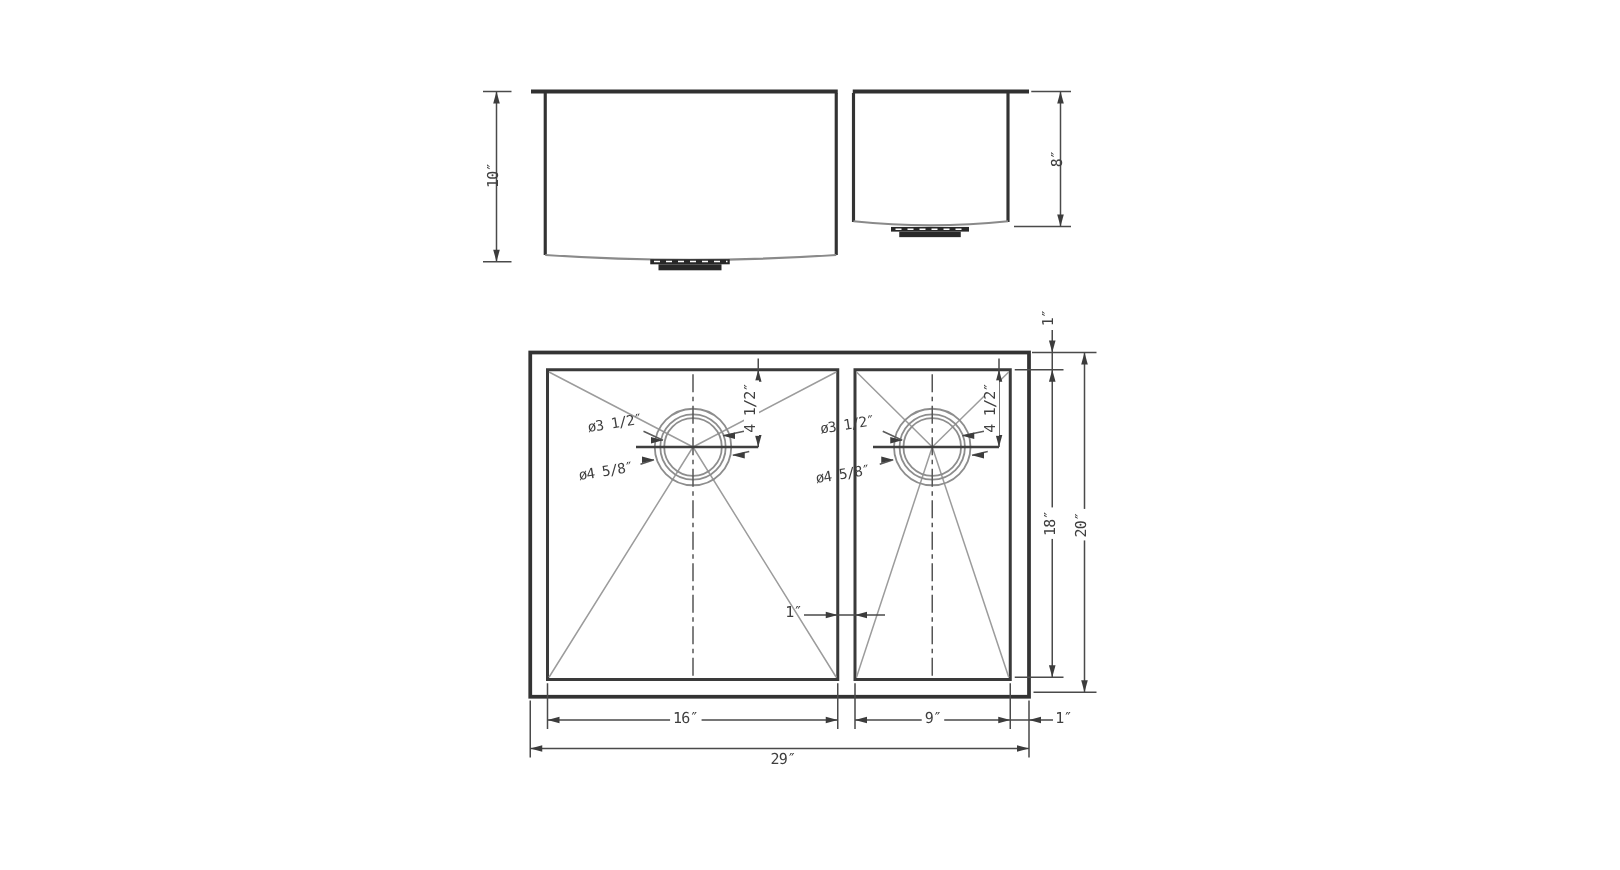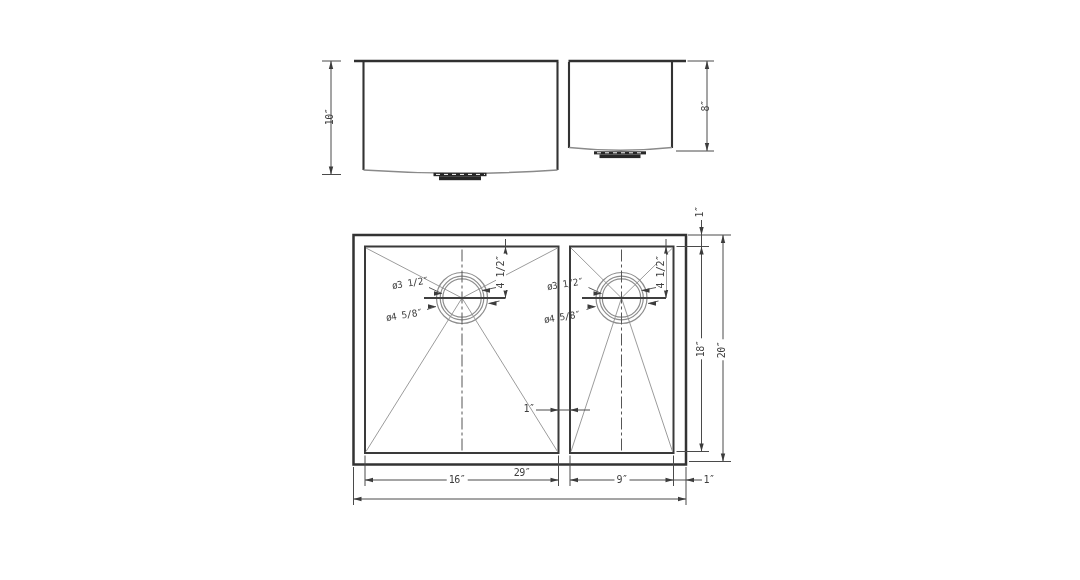--- a/index.html
+++ b/index.html
@@ -175,21 +175,21 @@
   <div class="dimtext rot" style="left:700px;top:212px;">1″</div>
   <div class="dimtext rot bg" style="left:701px;top:349px;">18″</div>
   <div class="dimtext rot bg" style="left:722px;top:350px;">20″</div>
 
   <div class="dimtext rot bg" style="left:501px;top:272px;">4 1/2″</div>
   <div class="dimtext rot bg" style="left:661px;top:272px;">4 1/2″</div>
 
   <div class="dimtext bg" style="left:457px;top:480px;">16″</div>
   <div class="dimtext bg" style="left:622px;top:480px;">9″</div>
   <div class="dimtext" style="left:709px;top:480px;">1″</div>
-  <div class="dimtext bg" style="left:522px;top:473px;">29″</div>
+  <div class="dimtext bg" style="left:522px;top:507px;">29″</div>
   <div class="dimtext" style="left:529px;top:409px;">1″</div>
 
   <div class="dimtext slant" style="left:410px;top:283px;">ø3 1/2″</div>
   <div class="dimtext slant" style="left:404px;top:315px;">ø4 5/8″</div>
   <div class="dimtext slant" style="left:565px;top:284px;">ø3 1/2″</div>
   <div class="dimtext slant" style="left:562px;top:317px;">ø4 5/8″</div>
 
 </div>
 
 </body></html>

